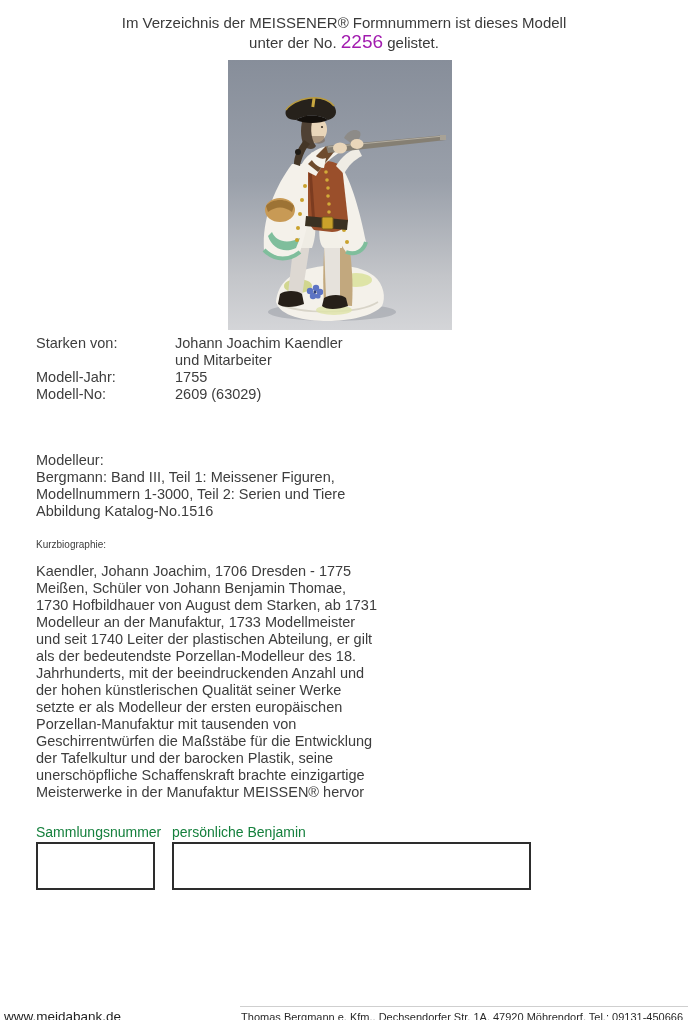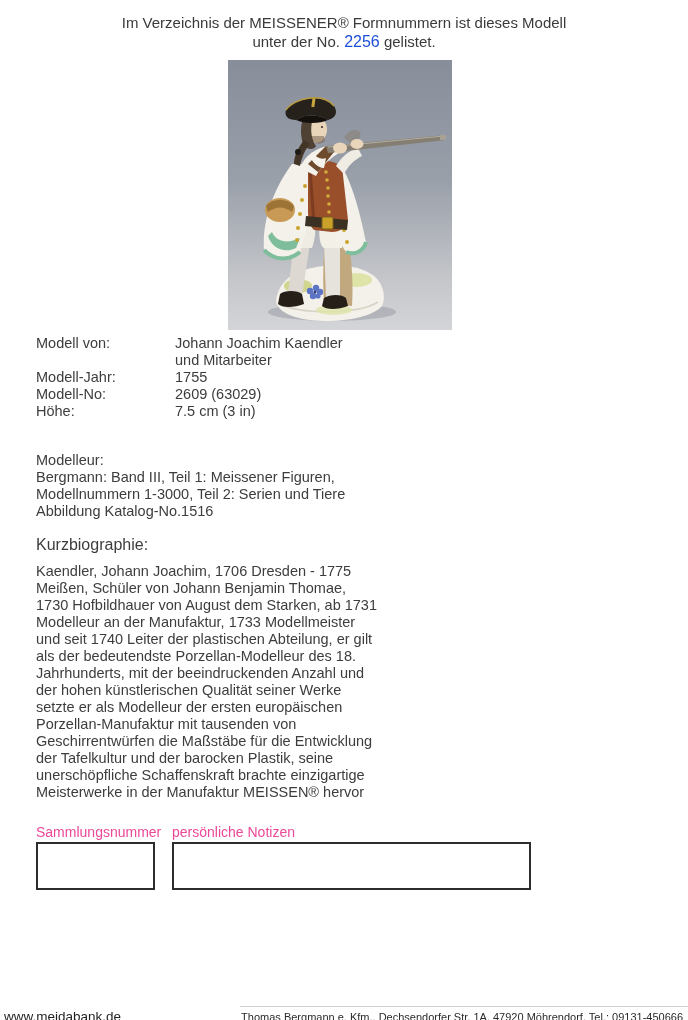--- a/index.html
+++ b/index.html
@@ -12,21 +12,21 @@
     font-family: "Liberation Sans", "DejaVu Sans", sans-serif;
     color: #3d3d3d;
     overflow: hidden;
     margin: 8px auto;
   }
   
   .hdr {
     position: absolute; top: 5px; left: 0; width: 100%;
     text-align: center; font-size: 15px; line-height: 19px; color: #3a3a3a;
   }
-  .hdr .model-no { font-size: 16px; font-weight: 500; color: #1d4ed8; }
+  .hdr .model-no { font-size: 19px; font-weight: 500; color: #a21caf; }
   
   .photo {
     position: absolute; left: 228px; top: 52px; width: 224px; height: 270px;
     line-height: 0;
   }
   
   .details {
     position: absolute; left: 36px; top: 327px; width: 480px;
     font-size: 14.5px; line-height: 17px;
   }
@@ -35,28 +35,28 @@
   .dvalue { white-space: pre-line; }
   
   .lit {
     position: absolute; left: 36px; top: 444px; width: 500px;
     font-size: 14.5px; line-height: 17px;
   }
   .lit .body { white-space: pre-line; }
   
   .bio-head {
     position: absolute; left: 36px; top: 528px;
-    font-size: 16px; line-height: 17px;
+    font-size: 10px; line-height: 17px;
   }
   .bio {
     position: absolute; left: 36px; top: 555px; width: 500px;
     font-size: 14.5px; line-height: 17px; white-space: pre-line;
   }
   
-  .form-label { position: absolute; top: 816px; font-size: 14px; line-height: 16px; color: #ec4899; }
+  .form-label { position: absolute; top: 816px; font-size: 14px; line-height: 16px; color: #15803d; }
   .lbl-coll { left: 36px; }
   .lbl-notes { left: 172px; }
   .fbox {
     position: absolute; top: 834px; height: 48px;
     border: 2px solid #2d2d2d; background: #ffffff;
     font-size: 14px; padding: 4px 6px; color: #2d2d2d;
   }
   .box-coll { left: 36px; width: 119px; }
   .box-notes { left: 172px; width: 359px; }
   
@@ -173,35 +173,31 @@
       <circle cx="70" cy="92" r="3" fill="#1e1a14"></circle>
       <path d="M58 50 C66 38 94 32 106 46 C110 52 108 58 100 60 C92 54 76 54 68 60 C60 60 56 56 58 50 Z" fill="#26211b"></path>
       <path d="M58 50 C66 38 94 32 106 46" stroke="#b99b3f" stroke-width="1.5" fill="none"></path>
       <rect x="84" y="38" width="3" height="9" transform="rotate(8 85 42)" fill="#c9a73f"></rect>
       <path d="M68 60 C76 54 92 54 100 60 C92 64 76 64 68 60 Z" fill="#14100c"></path>
     </svg>
   </div>
 
   <div class="details">
     <div class="drow">
-      <span class="dlabel">Modell von:</span>
+      <span class="dlabel">Starken von:</span>
       <span class="dvalue">Johann Joachim Kaendler
 und Mitarbeiter</span>
     </div>
     <div class="drow">
       <span class="dlabel">Modell-Jahr:</span>
       <span class="dvalue">1755</span>
     </div>
     <div class="drow">
       <span class="dlabel">Modell-No:</span>
       <span class="dvalue">2609 (63029)</span>
-    </div>
-    <div class="drow">
-      <span class="dlabel">Höhe:</span>
-      <span class="dvalue">7.5 cm (3 in)</span>
     </div>
   </div>
 
   <div class="lit">
     <div>Modelleur:</div>
     <div class="body">Bergmann: Band III, Teil 1: Meissener Figuren,
 Modellnummern 1-3000, Teil 2: Serien und Tiere
 Abbildung Katalog-No.1516</div>
   </div>
 
@@ -215,21 +211,21 @@
 Jahrhunderts, mit der beeindruckenden Anzahl und
 der hohen künstlerischen Qualität seiner Werke
 setzte er als Modelleur der ersten europäischen
 Porzellan-Manufaktur mit tausenden von
 Geschirrentwürfen die Maßstäbe für die Entwicklung
 der Tafelkultur und der barocken Plastik, seine
 unerschöpfliche Schaffenskraft brachte einzigartige
 Meisterwerke in der Manufaktur MEISSEN® hervor</div>
 
   <div class="form-label lbl-coll">Sammlungsnummer</div>
-  <div class="form-label lbl-notes">persönliche Notizen</div>
+  <div class="form-label lbl-notes">persönliche Benjamin</div>
   <div class="fbox box-coll"></div>
   <div class="fbox box-notes"></div>
 
   <div class="foot-rule"></div>
   <a class="foot-site" href="#">www.meidabank.de</a>
   <div class="foot-contact">Thomas Bergmann e. Kfm., Dechsendorfer Str. 1A, 47920 Möhrendorf, Tel.: 09131-450666</div>
 
 </div>
 
 </body></html>

